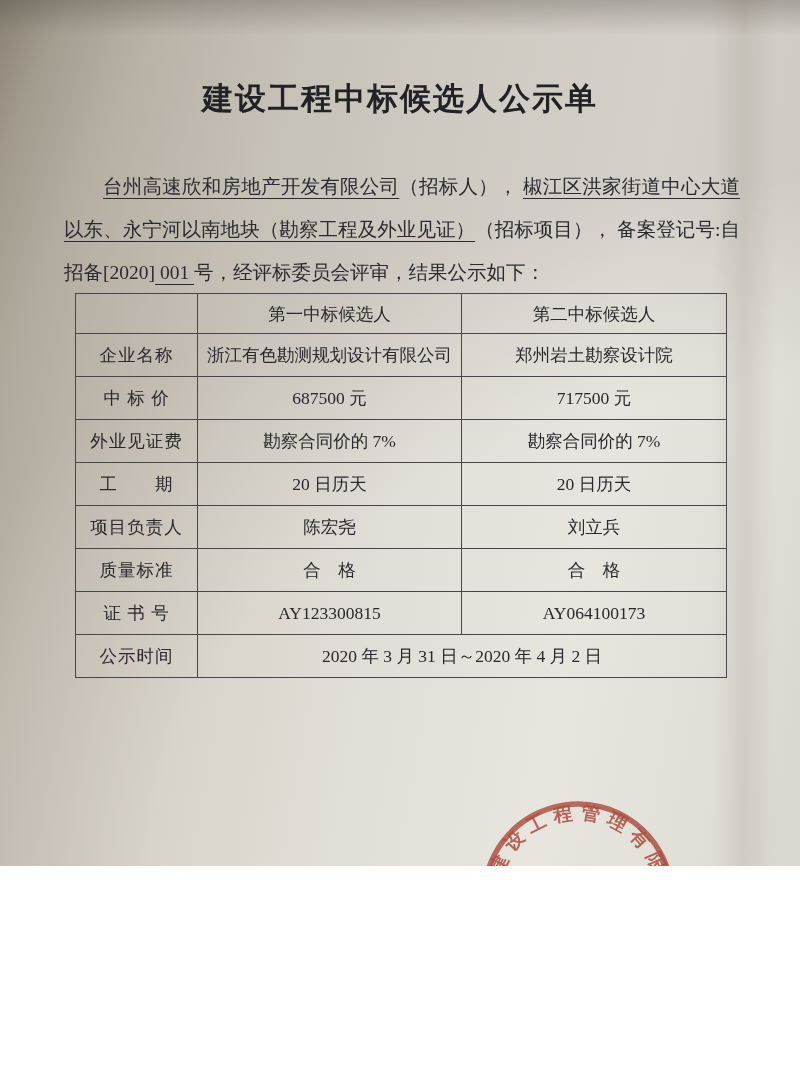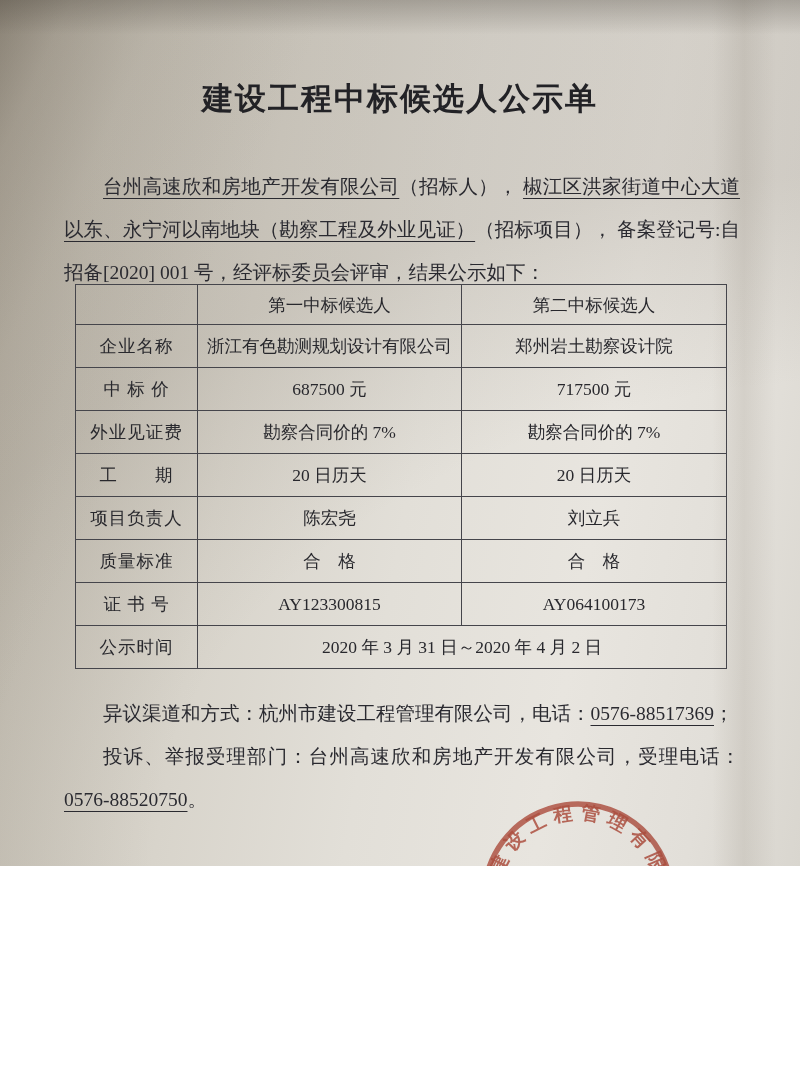--- a/index.html
+++ b/index.html
@@ -25,21 +25,21 @@
     font-size:31px; font-weight:bold; letter-spacing:2px; color:#222226;
   }
   .intro, .note {
     position:absolute; left:64px; width:676px;
     font-size:19.5px; line-height:43px; text-align:justify;
     color:#2a2a30;
   }
   .intro { top:165px; text-indent:2em; }
   .u { text-decoration:underline; text-underline-offset:5px; text-decoration-thickness:1.2px; }
   table.notice {
-    position:absolute; top:284px; left:75px; width:651px;
+    position:absolute; top:293px; left:75px; width:651px;
     border-collapse:collapse; table-layout:fixed;
     font-size:17.5px; color:#28282d;
   }
   table.notice td {
     border:1.6px solid #45454b; text-align:center; vertical-align:middle;
     height:43px; padding:2px 6px; overflow:hidden;
   }
   table.notice tr.hdr td { height:40px; }
   td.lbl { letter-spacing:1px; }
   col.c-label { width:122px; }
@@ -114,24 +114,20 @@
       <td>AY123300815</td>
       <td>AY064100173</td>
     </tr>
     <tr>
       <td class="lbl">公示时间</td>
       <td colspan="2">2020 年 3 月 31 日～2020 年 4 月 2 日</td>
     </tr>
   </tbody>
     </table>
 
-  <div class="note">
-    <p><span>异议渠道和方式：杭州市建设工程管理有限公司，电话：</span><span class="u">0576-88517369</span><span>；</span></p>
-    <p><span>投诉、举报受理部门：台州高速欣和房地产开发有限公司，受理电话：</span><span class="u">0576-88520750</span><span>。</span></p>
-  </div>
 
   <div class="sig">
     <div>招标人（招标代理机构）（盖章）：</div>
   </div>
 
   <svg class="stamp" viewBox="0 0 200 200">
     <defs>
       <path id="arcTop" d="M 25 129 A 80 80 0 1 1 175 129"></path>
       <path id="arcBottom" d="M 35 114 A 66 66 0 0 0 165 114"></path>
     </defs>

